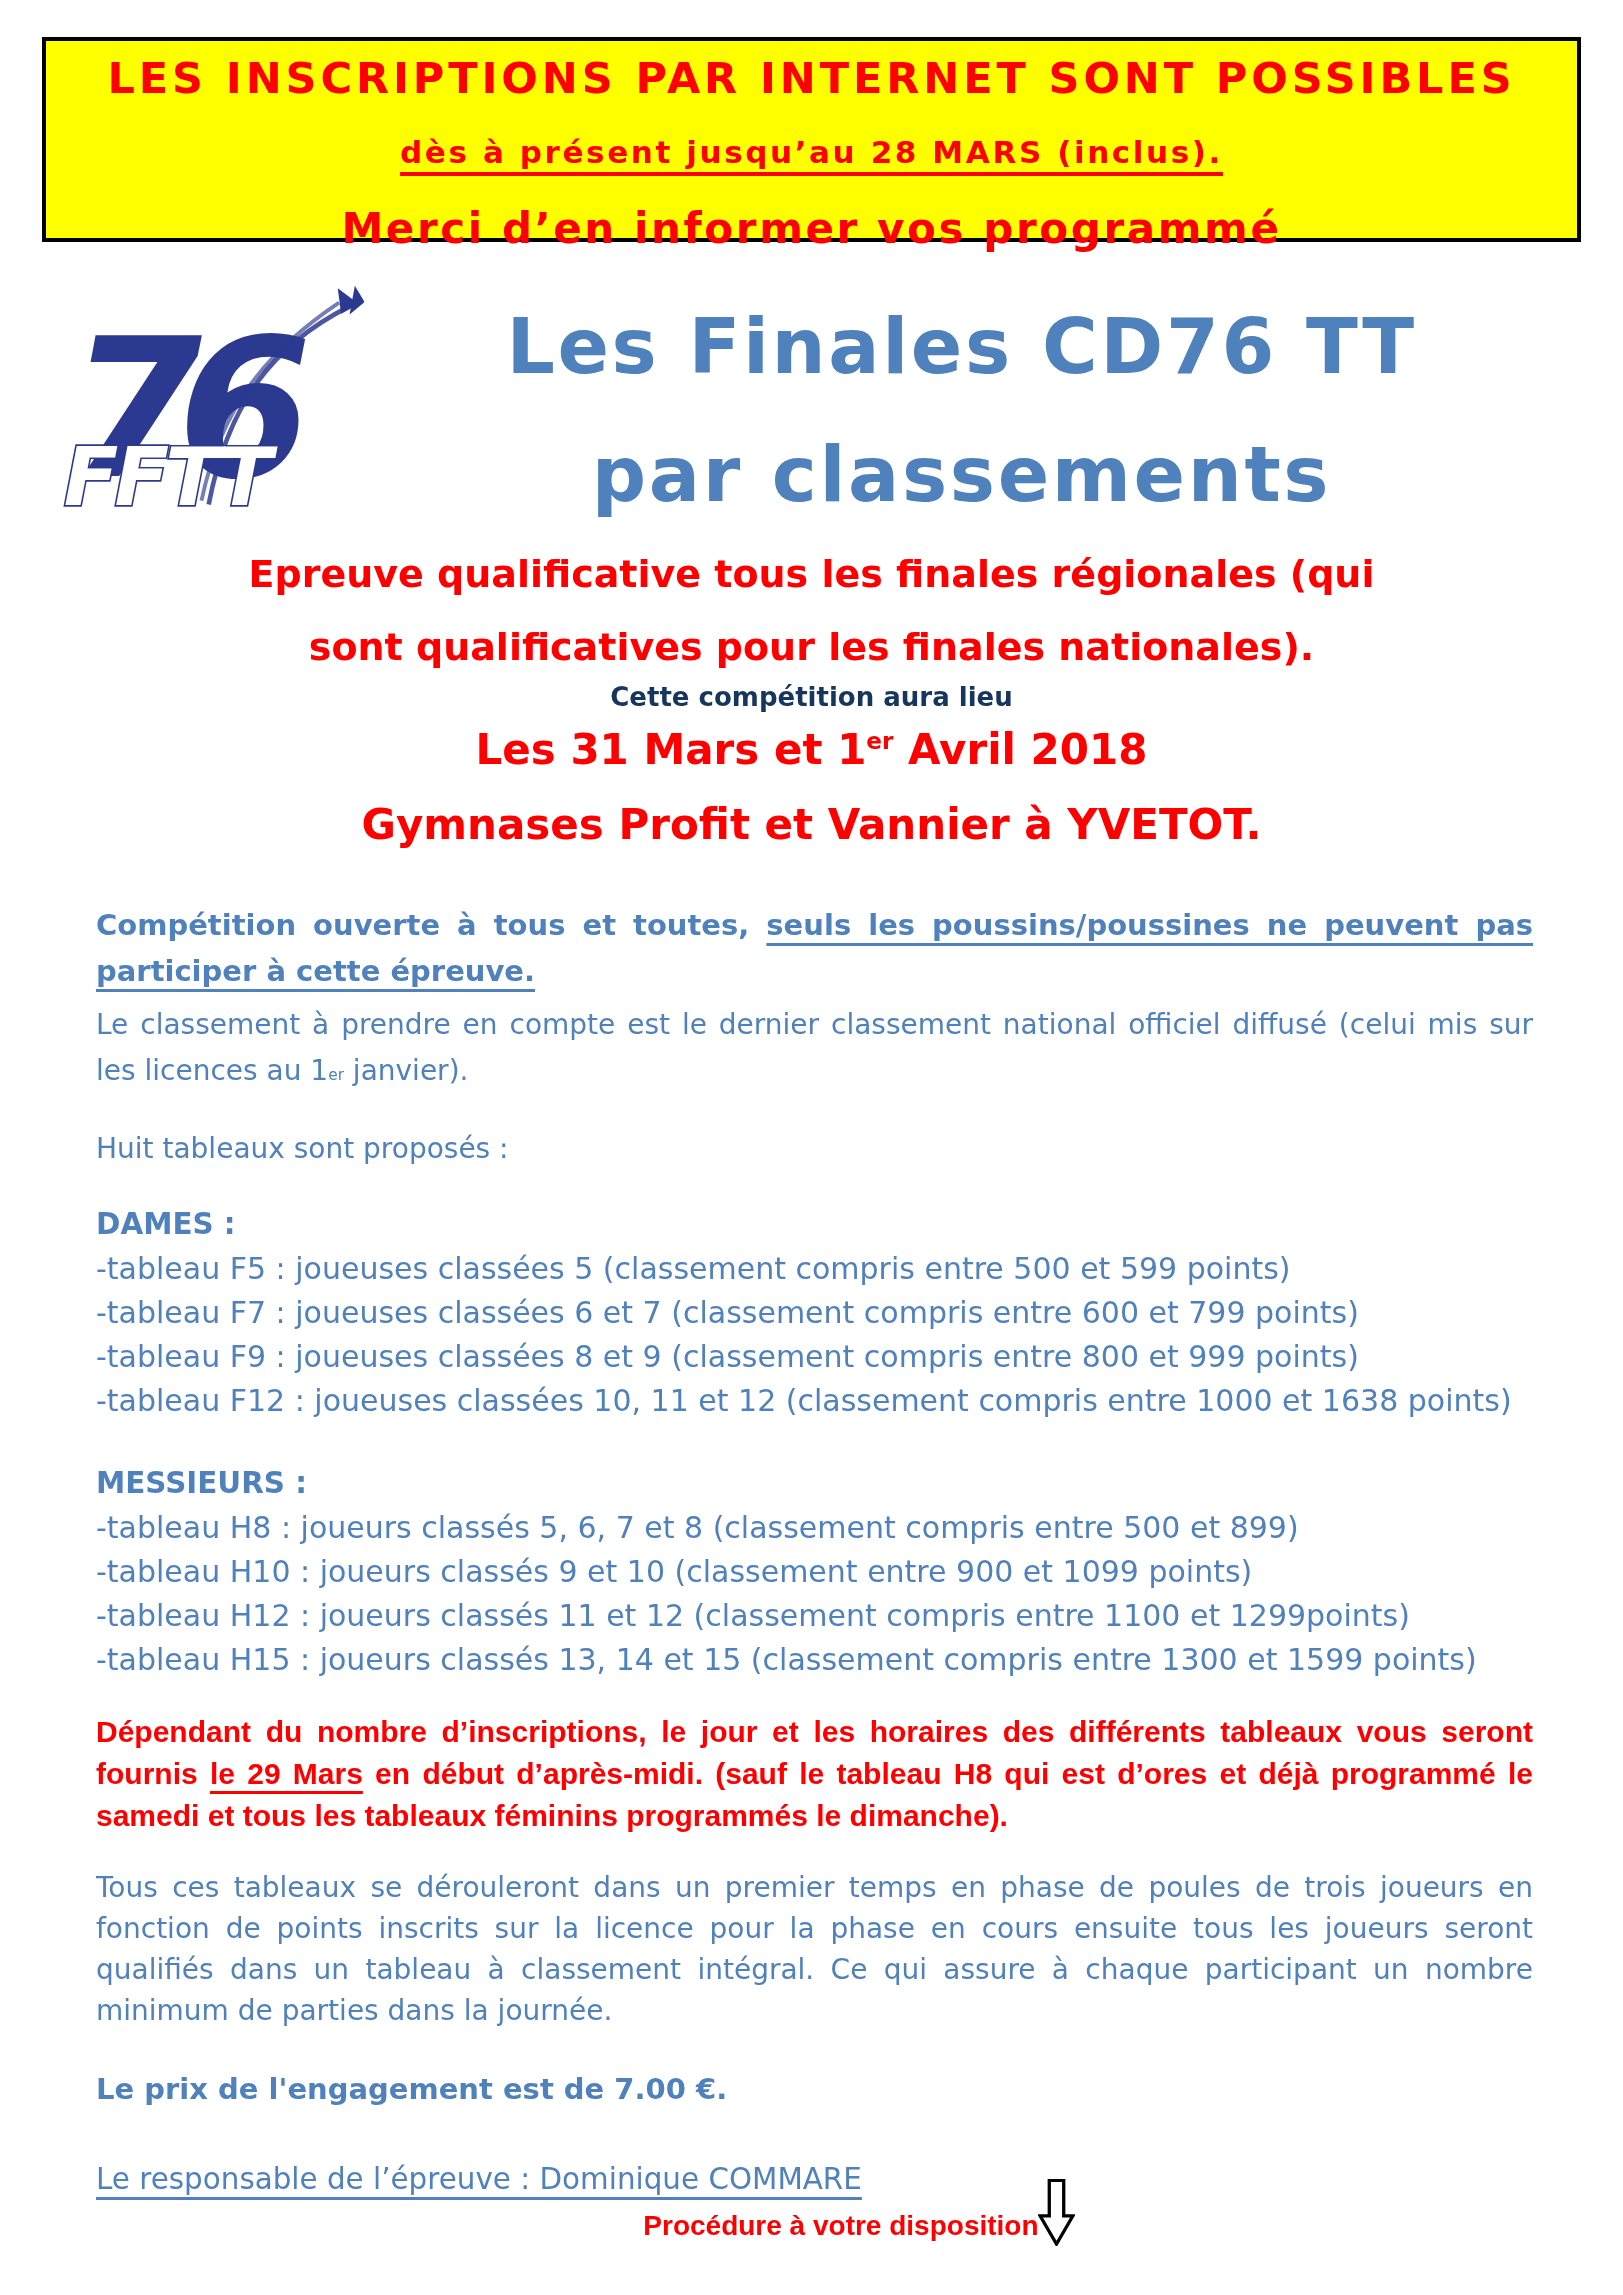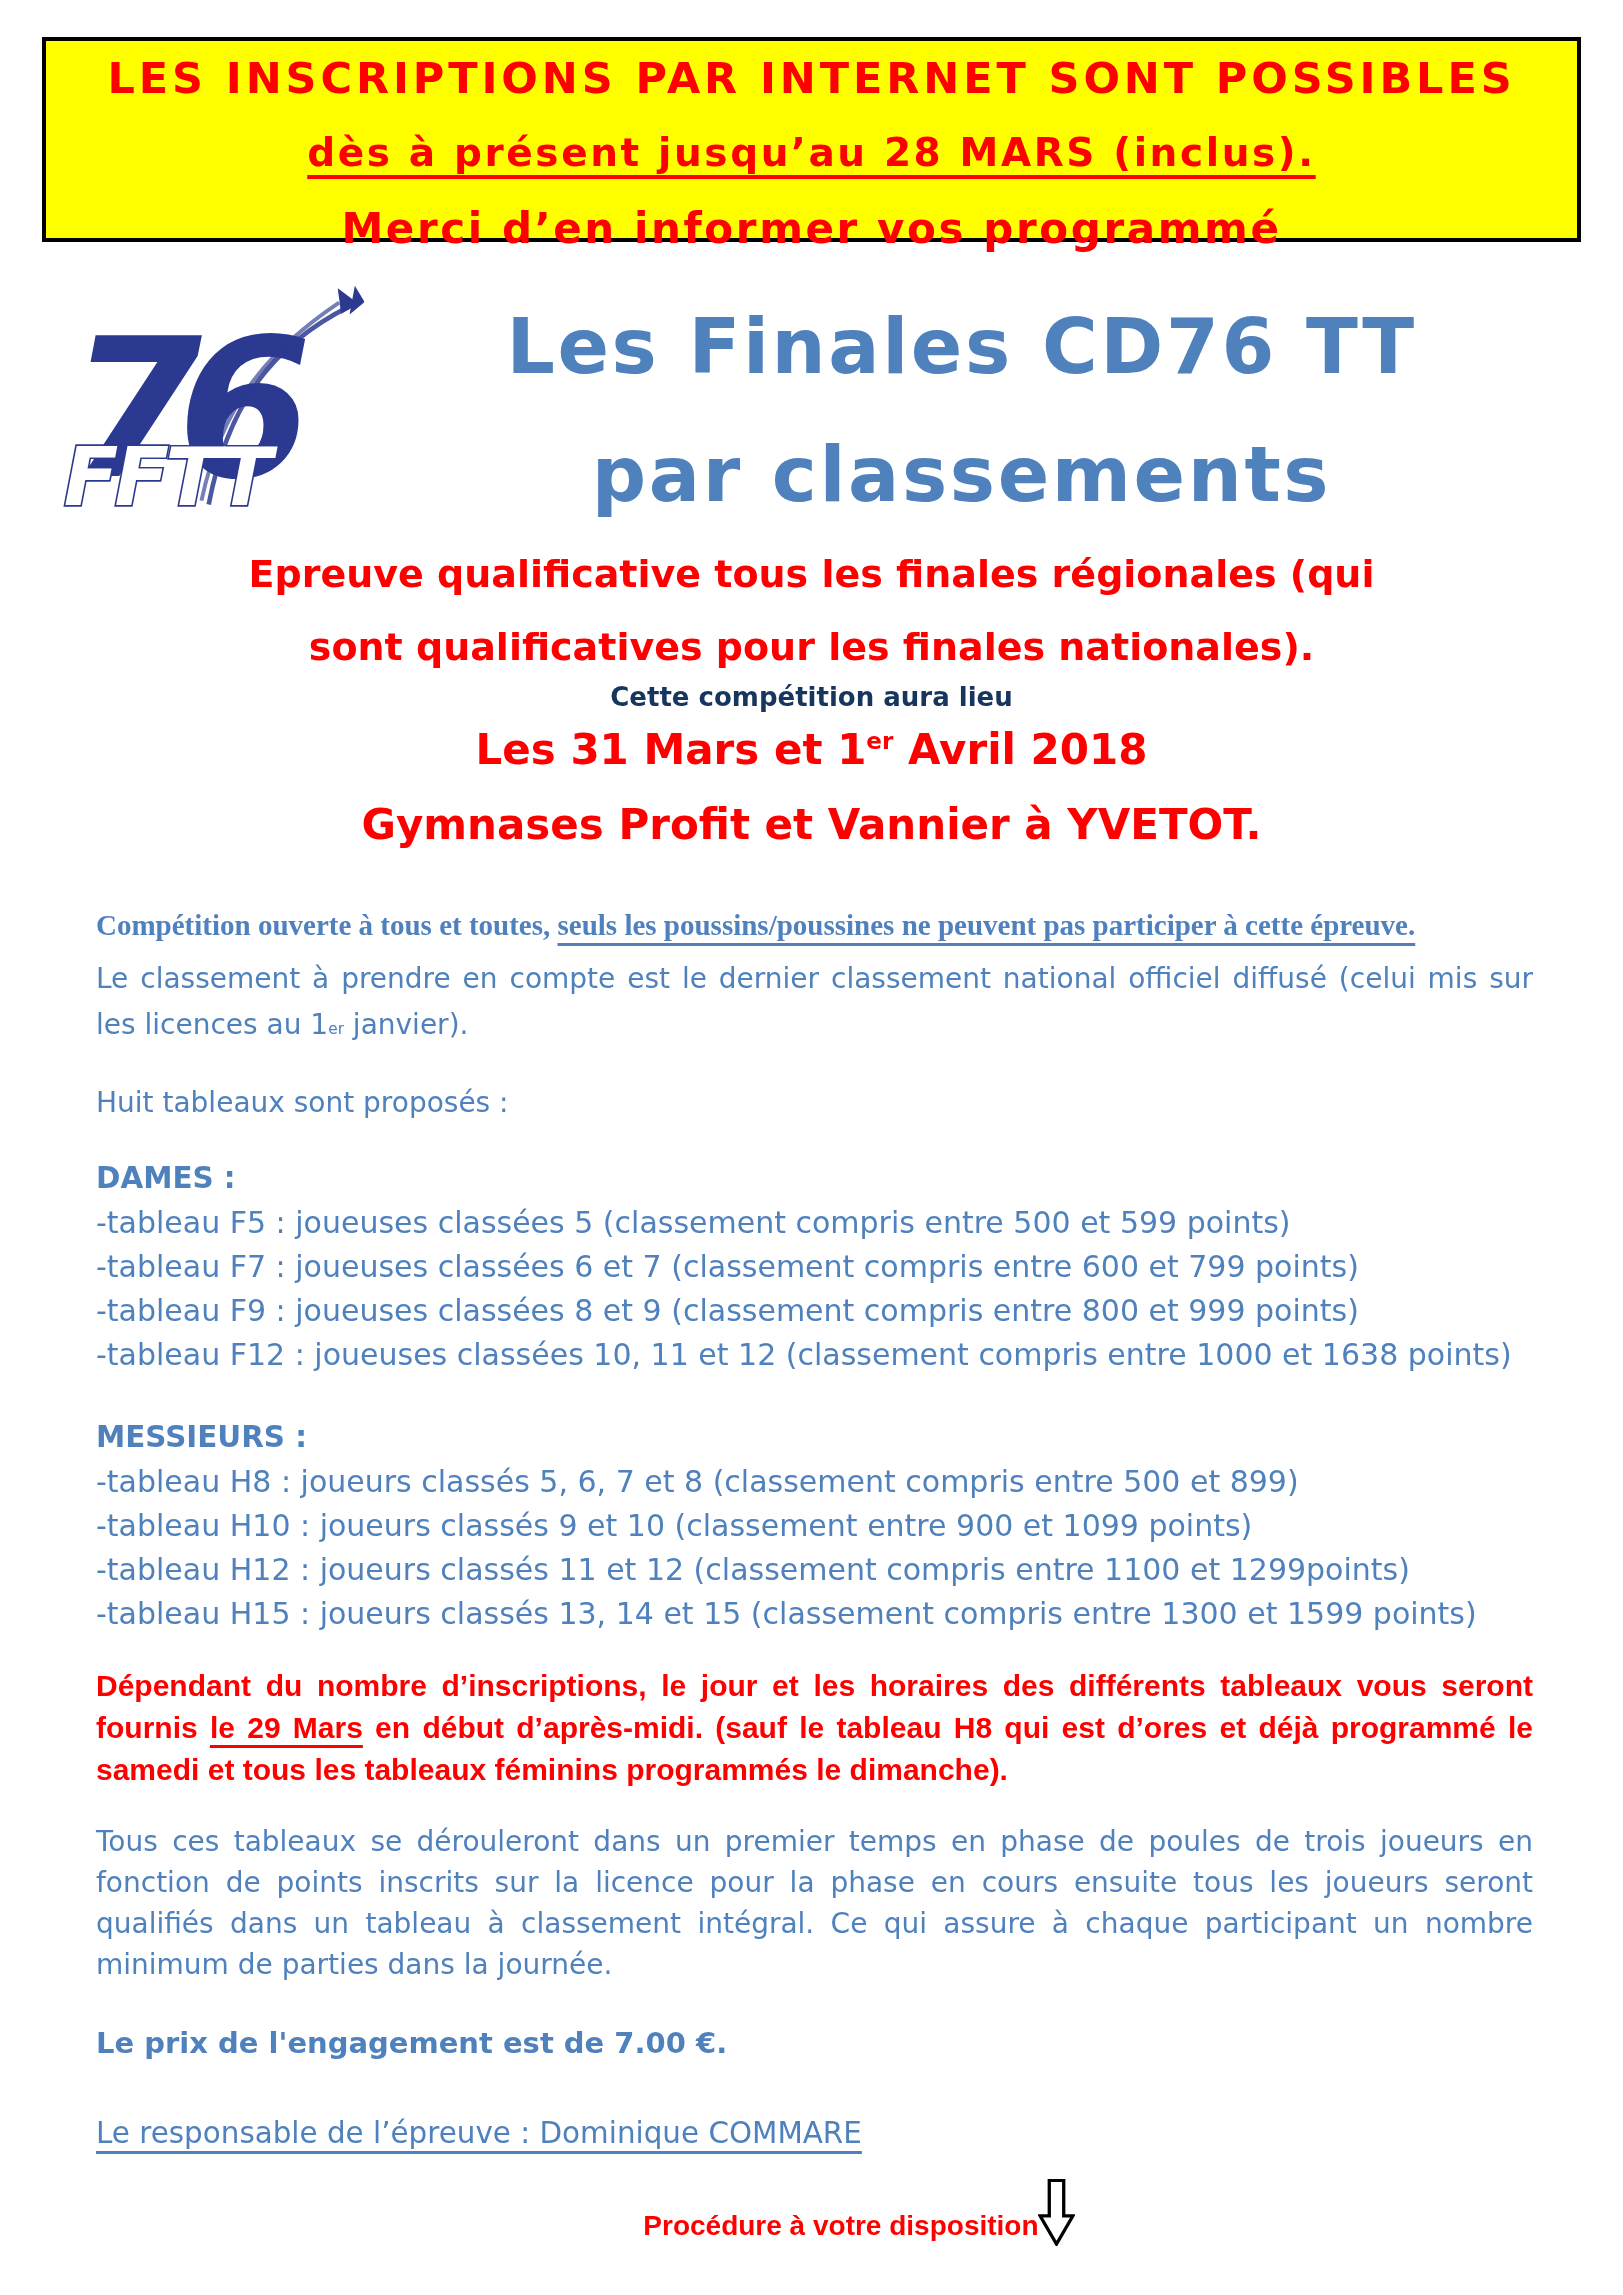--- a/index.html
+++ b/index.html
@@ -7,21 +7,21 @@
     position:relative;width:1623px;height:2295px;background:#ffffff;
     font-family:"DejaVu Sans",sans-serif;overflow:hidden;
   }
   
   .banner{
     position:absolute;left:42px;top:37px;width:1539px;height:205px;
     background:#FFFF00;border:4.6px solid #000;box-sizing:border-box;
     text-align:center;color:#FF0000;font-weight:bold;
   }
   .banner-l1{font-size:43px;letter-spacing:3.9px;margin-top:10.5px;line-height:52px;}
-  .banner-l2{font-size:39px;letter-spacing:2.6px;margin-top:23.6px;line-height:51px;
+  .banner-l2{font-size:31px;letter-spacing:2.6px;margin-top:23.6px;line-height:51px;
     text-decoration:underline;text-decoration-thickness:3.9px;text-underline-offset:9.2px;}
   .banner-l3{font-size:42px;letter-spacing:2.6px;margin-top:25px;line-height:51px;}
   
   .logo{position:absolute;left:56px;top:283px;width:308px;height:236px;}
   .title{
     position:absolute;left:353px;top:283px;width:1217px;text-align:center;
     color:#4F81BD;font-weight:bold;font-size:76px;line-height:128px;letter-spacing:2.6px;
   }
   
   .subtitle{
@@ -39,21 +39,21 @@
   .date-line sup{font-size:0.55em;vertical-align:super;}
   .venue-line{
     position:absolute;left:59px;top:800px;width:1505px;text-align:center;
     color:#FF0000;font-weight:bold;font-size:42px;
   }
   
   .body{
     position:absolute;left:96px;top:902px;width:1437px;
     color:#4F81BD;font-size:28px;line-height:46px;
   }
-  .p-open{font-weight:bold;font-size:29px;text-align:justify;line-height:46px;font-family:Liberation Serif, serif;}
+  .p-open{font-weight:bold;font-size:29px;text-align:justify;line-height:46px;}
   .u-blue{text-decoration:underline;text-decoration-thickness:3.3px;text-underline-offset:7.9px;}
   .p-classement{margin-top:7.9px;text-align:justify;}
   .sub-er{font-size:0.55em;}
   .p-huit{margin-top:18.3px;}
   .h-group{font-weight:bold;font-size:29.4px;margin-top:29px;}
   .list{margin:0;padding:0;list-style:none;line-height:44px;font-size:30px;white-space:nowrap;}
   .h-messieurs{margin-top:37px;}
   .p-schedule{
     margin-top:29.4px;color:#FF0000;font-weight:bold;text-align:justify;
     font-family:"Liberation Sans",sans-serif;font-size:30px;line-height:42px;

